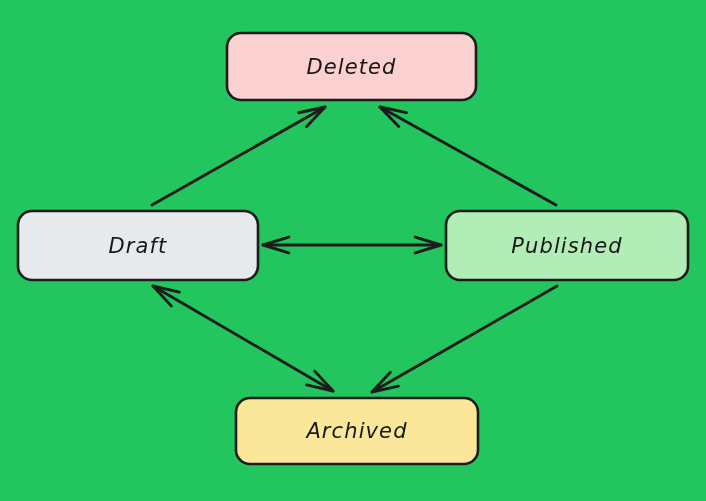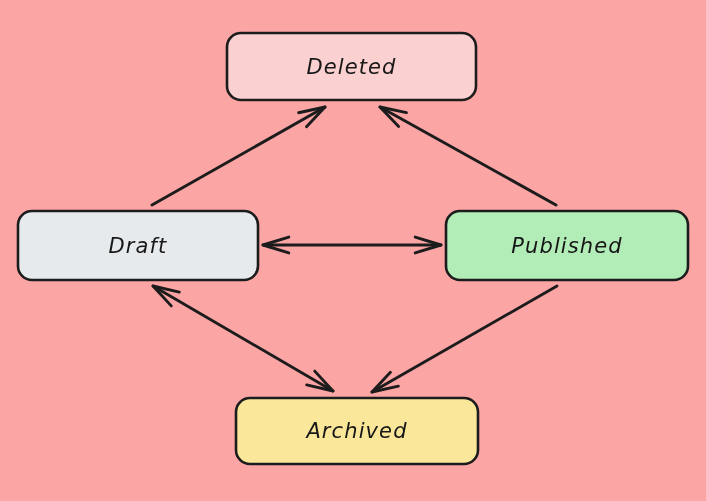--- a/index.html
+++ b/index.html
@@ -10,21 +10,21 @@
   body {
     width: 706px;
     height: 501px;
     font-family: "DejaVu Sans", sans-serif;
     overflow: hidden;
   }
   #diagram-root {
     position: relative;
     width: 706px;
     height: 501px;
-    background: #fca5a5;
+    background: #22c55e;
   }
   #diagram-svg {
     position: absolute;
     top: 0;
     left: 0;
     width: 706px;
     height: 501px;
   }
   .node-rect {
     stroke: #1c1c1c;

